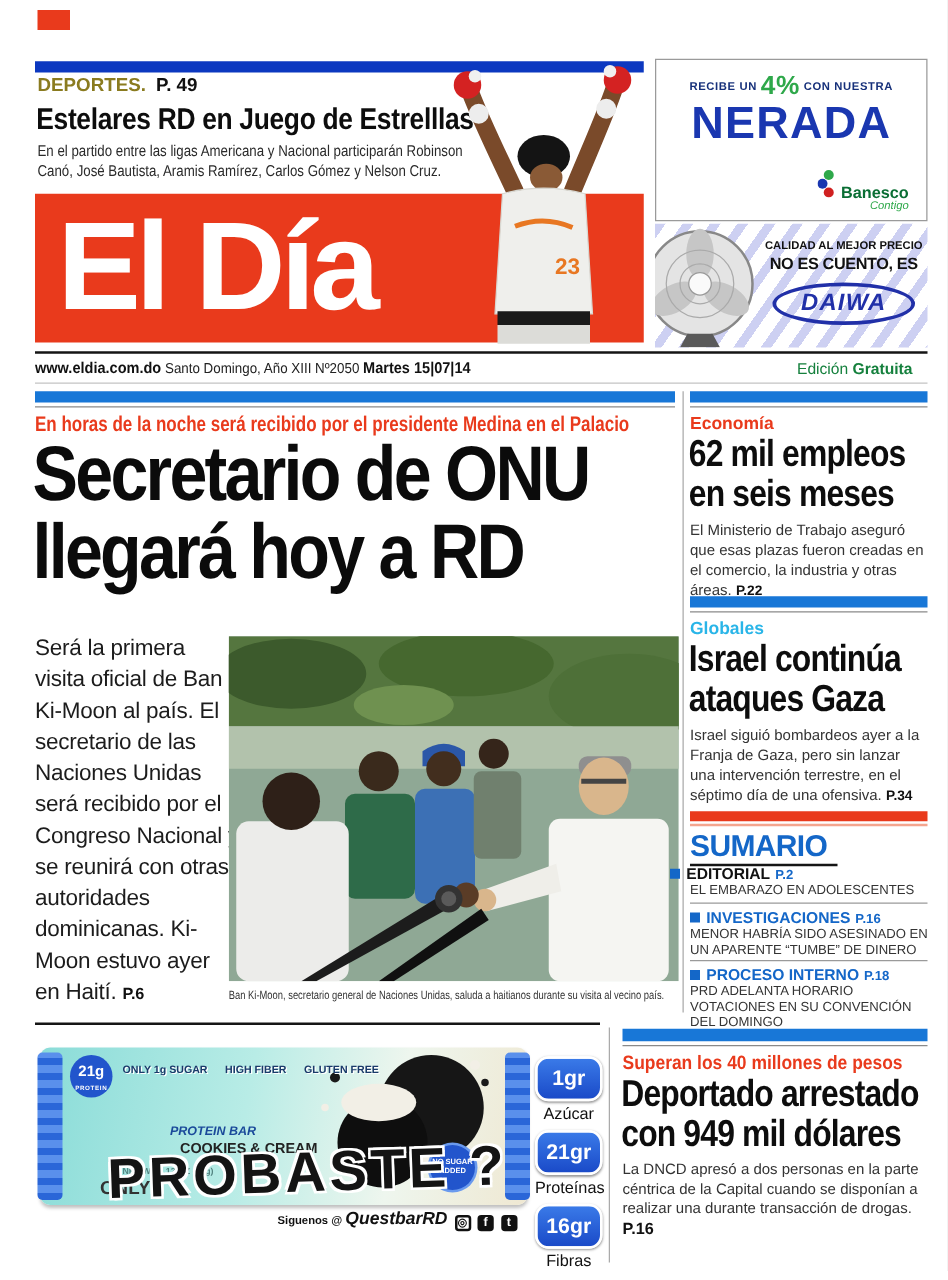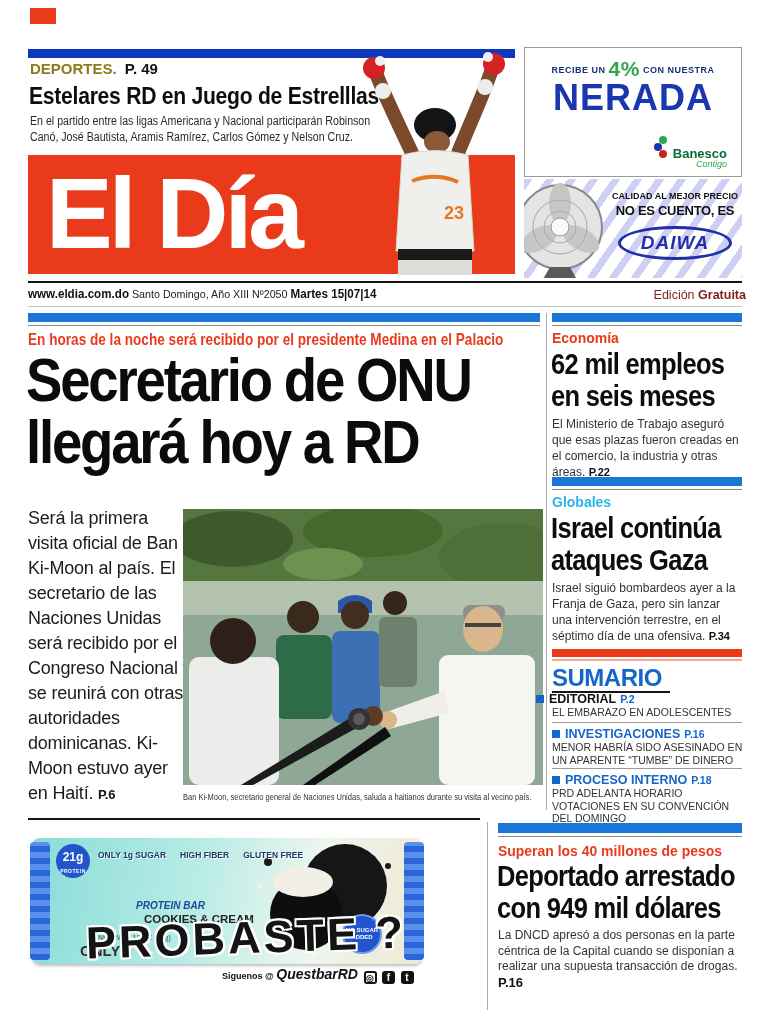--- a/index.html
+++ b/index.html
@@ -48,21 +48,21 @@
   .daiwa-l1{font-size:9px;font-weight:bold;color:#111;}
   .daiwa-l2{font-size:13px;font-weight:bold;color:#111;margin-top:2px;letter-spacing:-.3px;}
   .daiwa-oval{margin:8px auto 0;width:108px;height:28px;border:3px solid #2130a8;border-radius:50%;
               line-height:28px;font-size:19px;font-style:italic;font-weight:bold;color:#2130a8;letter-spacing:1px;}
 
   
   .rule1{left:28px;top:281px;width:714px;height:2px;background:#151515;}
   .dateline-left{left:28px;top:287px;font-size:11.5px;color:#222;}
   .dl-url{font-weight:bold;font-size:12.5px;color:#111;}
   .dl-daydate{font-weight:bold;font-size:12.5px;color:#111;}
-  .dateline-right{right:12px;top:288px;font-size:12.5px;color:#7f1d1d;}
+  .dateline-right{right:28px;top:288px;font-size:12.5px;color:#15803d;}
   .dl-ed-val{font-weight:bold;}
   .rule2{left:28px;top:306px;width:714px;height:1px;background:#c4c4c4;}
 
   
   .hbar{background:#1877d7;height:9px;}
   .thinline{background:#8a8a8a;height:1px;}
   .vdiv{background:#aaaaaa;width:1px;}
 
   
   .kicker{left:28px;top:330px;font-size:17px;font-weight:bold;color:#e93a1c;}
@@ -351,25 +351,33 @@
       </div>
     </div>
     <div class="probaste">PROBASTE ?</div>
     <div class="q-social">
       <span>Siguenos @</span>
       <span class="q-handle">QuestbarRD</span>
       <span class="sicon ig"></span>
       <span class="sicon fb"></span>
       <span class="sicon tw"></span>
     </div>
+    <div class="facts">
+      <div class="fact-badge" style="margin-top:19px;">1gr</div>
+      <div class="fact-label">Azúcar</div>
+      <div class="fact-badge">21gr</div>
+      <div class="fact-label">Proteínas</div>
+      <div class="fact-badge">16gr</div>
+      <div class="fact-label">Fibras</div>
+    </div>
   </div>
 
   <div class="abs hbar" style="left:498px;top:823px;width:244px;height:10px;"></div>
   <div class="abs thinline" style="left:498px;top:836px;width:244px;"></div>
   <div class="abs dr-kicker nowrap sx90">Superan los 40 millones de pesos</div>
   <div class="abs col-h dr-h1 nowrap sx85">Deportado arrestado</div>
   <div class="abs col-h dr-h2 nowrap sx85">con 949 mil dólares</div>
   <div class="abs dr-body">
-    <span>La DNCD apresó a dos personas en la parte céntrica de la Capital cuando se disponían a realizar una supuesta transacción de drogas.</span>
+    <span>La DNCD apresó a dos personas en la parte céntrica de la Capital cuando se disponían a realizar una durante transacción de drogas.</span>
     <span class="pageref">P.16</span>
   </div>
 
 </div>
 
 </body></html>

